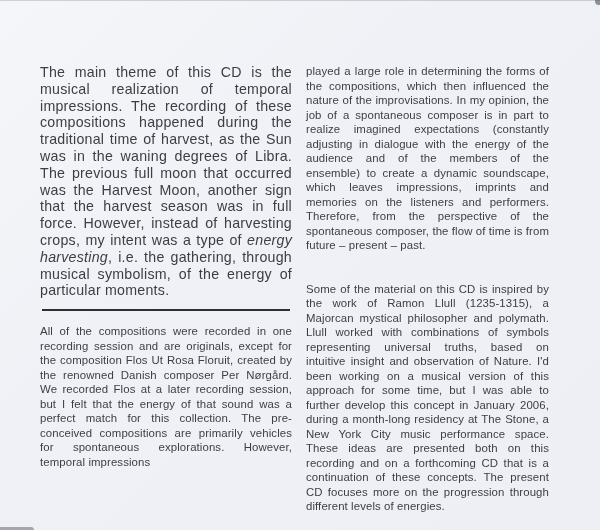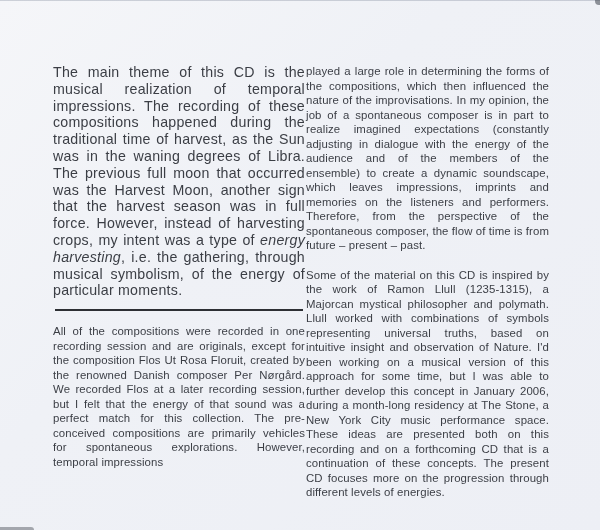--- a/index.html
+++ b/index.html
@@ -21,21 +21,21 @@
     position: absolute; top: 0; right: 0; width: 5px; height: 5px;
     background: rgba(60,65,75,0.55);
     border-bottom-left-radius: 4px;
   }
   .artifact-bl {
     position: absolute; bottom: 0; left: 0; width: 34px; height: 3px;
     background: rgba(70,75,85,0.45);
     border-top-right-radius: 3px;
   }
   .col-left {
-    position: absolute; left: 53px; top: 64px; width: 252px;
+    position: absolute; left: 40px; top: 64px; width: 252px;
   }
   .col-right {
     position: absolute; left: 306px; top: 64px; width: 243px;
   }
   p { margin: 0; }
   .intro {
     font-size: 14.2px;
     line-height: 16.8px;
     letter-spacing: 0.25px;
     text-align: justify;
@@ -47,21 +47,21 @@
     background: #2d2f34;
     margin: 10px 2px 13px 2px;
   }
   .small {
     font-size: 11.4px;
     line-height: 14.5px;
     letter-spacing: 0.1px;
     text-align: justify;
     color: #3b3e45;
   }
-  .para-gap { margin-top: 15px; }
+  .para-gap { margin-top: 29px; }
 </style>
 </head>
 <body>
 
 <div class="page">
   <div class="top-edge-line"></div>
   <div class="artifact-tr"></div>
   <div class="artifact-bl"></div>
 
   <div class="col-left">

